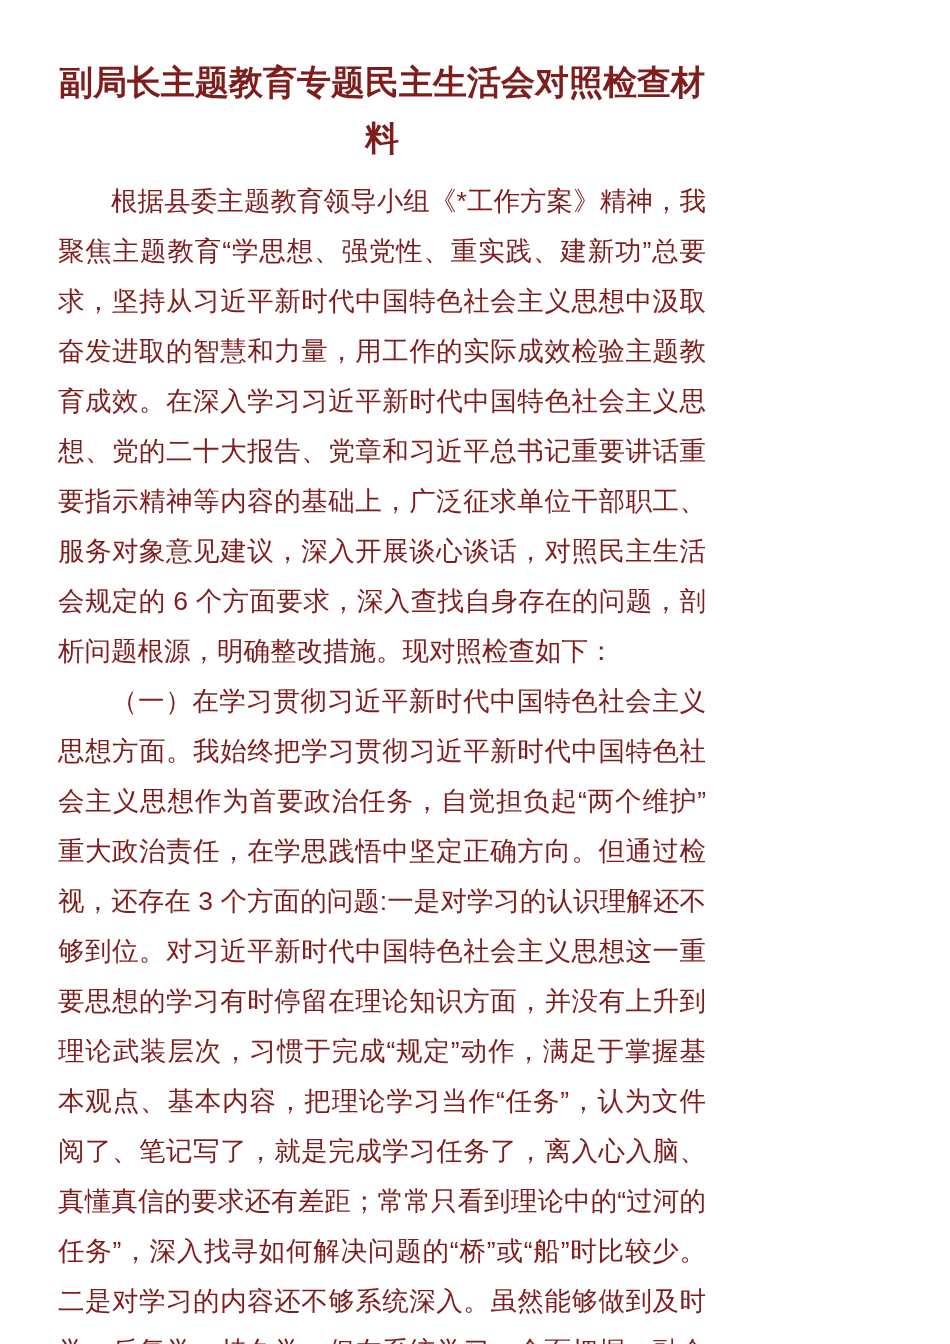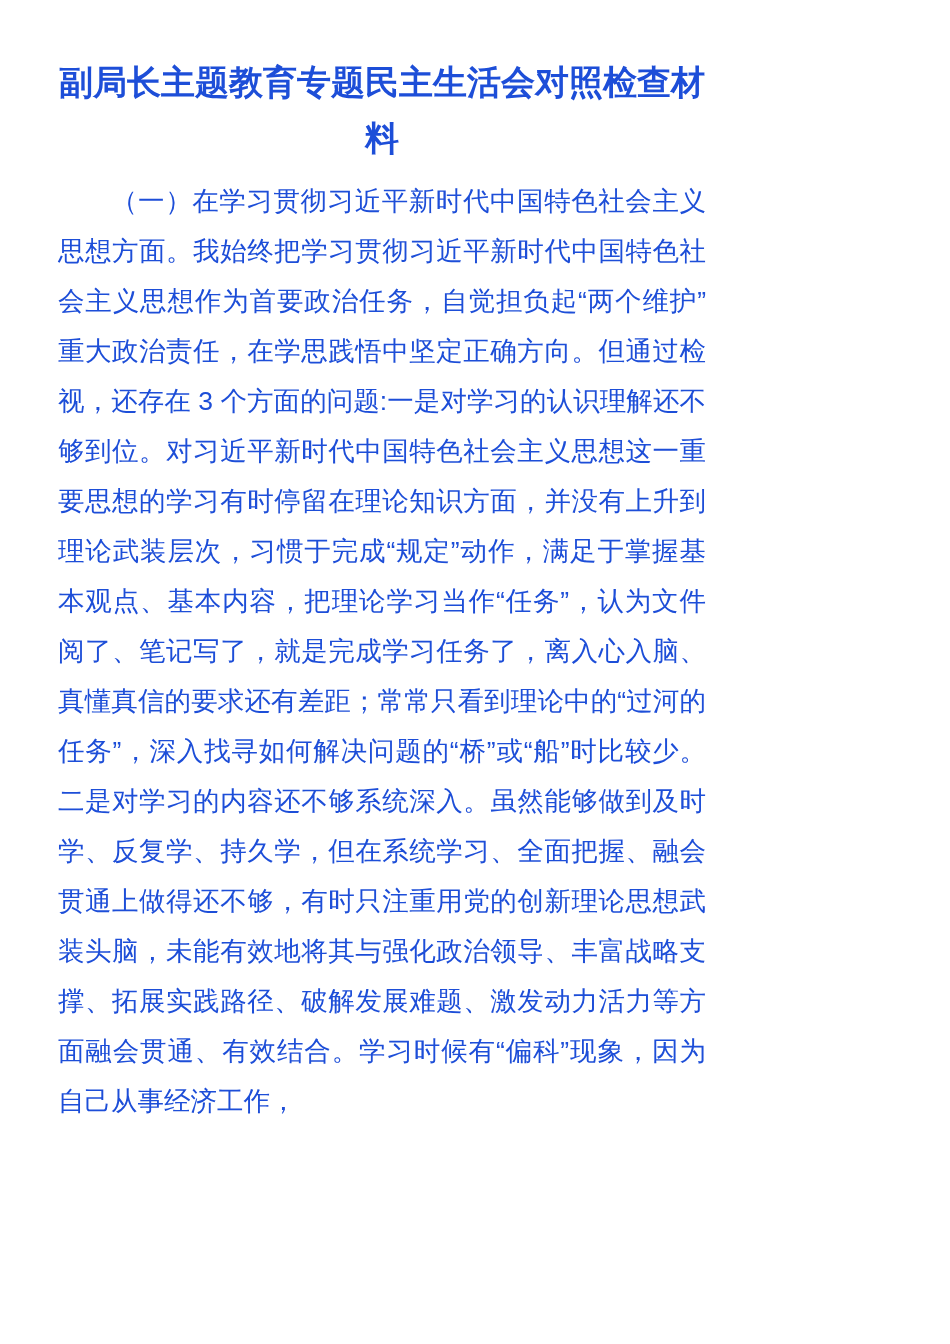--- a/index.html
+++ b/index.html
@@ -5,21 +5,21 @@
   html, body {
     margin: 0;
     padding: 0;
     background: #ffffff;
   }
   .page {
     position: relative;
     width: 753px;
     height: 1344px;
     background: #ffffff;
-    color: #1d4ed8;
+    color: #7f1d1d;
     font-family: "Liberation Sans", "DejaVu Sans", sans-serif;
     box-sizing: border-box;
     padding: 54px 47px 0 58px;
     overflow: hidden;
   }
   .doc-title {
     font-size: 34px;
     font-weight: 700;
     text-align: center;
     line-height: 56px;
@@ -37,16 +37,17 @@
   .lead-bold {
     font-weight: 400;
   }
 </style>
 </head>
 <body>
 
 <div class="page">
   <h1 class="doc-title">副局长主题教育专题民主生活会对照检查材料</h1>
 
+  <p class="para">根据县委主题教育领导小组《*工作方案》精神，我聚焦主题教育“学思想、强党性、重实践、建新功”总要求，坚持从习近平新时代中国特色社会主义思想中汲取奋发进取的智慧和力量，用工作的实际成效检验主题教育成效。在深入学习习近平新时代中国特色社会主义思想、党的二十大报告、党章和习近平总书记重要讲话重要指示精神等内容的基础上，广泛征求单位干部职工、服务对象意见建议，深入开展谈心谈话，对照民主生活会规定的 6 个方面要求，深入查找自身存在的问题，剖析问题根源，明确整改措施。现对照检查如下：</p>
 
 
   <p class="para"><span class="lead-bold">（一）在学习贯彻习近平新时代中国特色社会主义思想方面。</span><span>我始终把学习贯彻习近平新时代中国特色社会主义思想作为首要政治任务，自觉担负起“两个维护”重大政治责任，在学思践悟中坚定正确方向。但通过检视，还存在 3 个方面的问题:一是对学习的认识理解还不够到位。对习近平新时代中国特色社会主义思想这一重要思想的学习有时停留在理论知识方面，并没有上升到理论武装层次，习惯于完成“规定”动作，满足于掌握基本观点、基本内容，把理论学习当作“任务”，认为文件阅了、笔记写了，就是完成学习任务了，离入心入脑、真懂真信的要求还有差距；常常只看到理论中的“过河的任务”，深入找寻如何解决问题的“桥”或“船”时比较少。二是对学习的内容还不够系统深入。虽然能够做到及时学、反复学、持久学，但在系统学习、全面把握、融会贯通上做得还不够，有时只注重用党的创新理论思想武装头脑，未能有效地将其与强化政治领导、丰富战略支撑、拓展实践路径、破解发展难题、激发动力活力等方面融会贯通、有效结合。学习时候有“偏科”现象，因为自己从事经济工作，</span></p>
 </div>
 
 </body></html>

